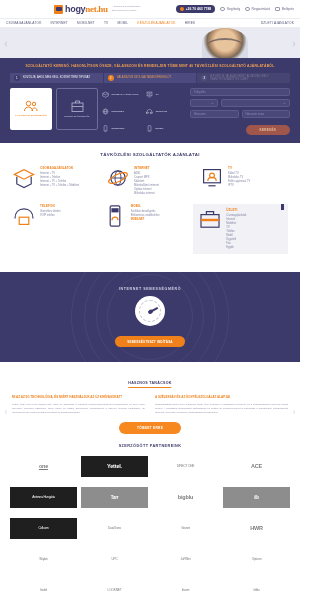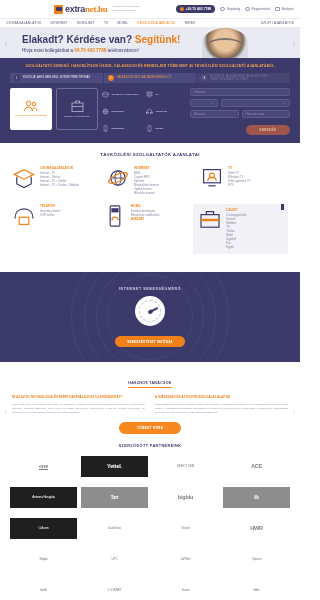--- a/index.html
+++ b/index.html
@@ -220,21 +220,21 @@
 </style>
 </head>
 <body>
 
 <div class="page">
 
   <div class="topbar">
     <div class="logo-wrap">
       <span class="logo-mark"></span>
       <span class="logo-text">
-        <span class="t1">extra</span><span class="t2">net.hu</span>
+        <span class="t1">hogy</span><span class="t2">net.hu</span>
       </span>
       <span class="logo-sub">A távközlési szolgáltatások
 összehasonlító portálja</span>
     </div>
     <div class="topbar-right">
       <span class="phone-pill">
         <span class="dot-ico"></span>
         <span>+36 70 463 7788</span>
       </span>
       <span class="tb-link">
@@ -258,29 +258,20 @@
     <span class="nav-item">MOBILNET</span>
     <span class="nav-item">TV</span>
     <span class="nav-item">MOBIL</span>
     <span class="nav-item active">KÉSZÜLÉKAJÁNLATOK</span>
     <span class="nav-item">HÍREK</span>
     <span class="nav-item right">ÜZLETI AJÁNLATOK</span>
   </div>
 
   <div class="hero">
     <span class="hero-arrow l">‹</span>
-    <div class="hero-inner">
-      <h1>
-        <span>Elakadt? Kérdése van?</span>
-        <span class="hl">Segítünk!</span>
-      </h1>
-      <p>
-        <span>Hívja most kollégáinkat a </span><b>06 70 463 7788</b><span> telefonszámon!</span>
-      </p>
-    </div>
     <div class="hero-photo"></div>
     <span class="hero-arrow r">›</span>
   </div>
 
   <div class="searchpanel">
     <div class="sp-title">SZOLGÁLTATÓ KERESŐ. HASONLÍTSON ÖSSZE, VÁLASSZON ÉS RENDELJEN TÖBB MINT 40 TÁVKÖZLÉSI SZOLGÁLTATÓ AJÁNLATÁBÓL</div>
 
     <div class="steps">
       <div class="step s1">
         <span class="step-badge">

